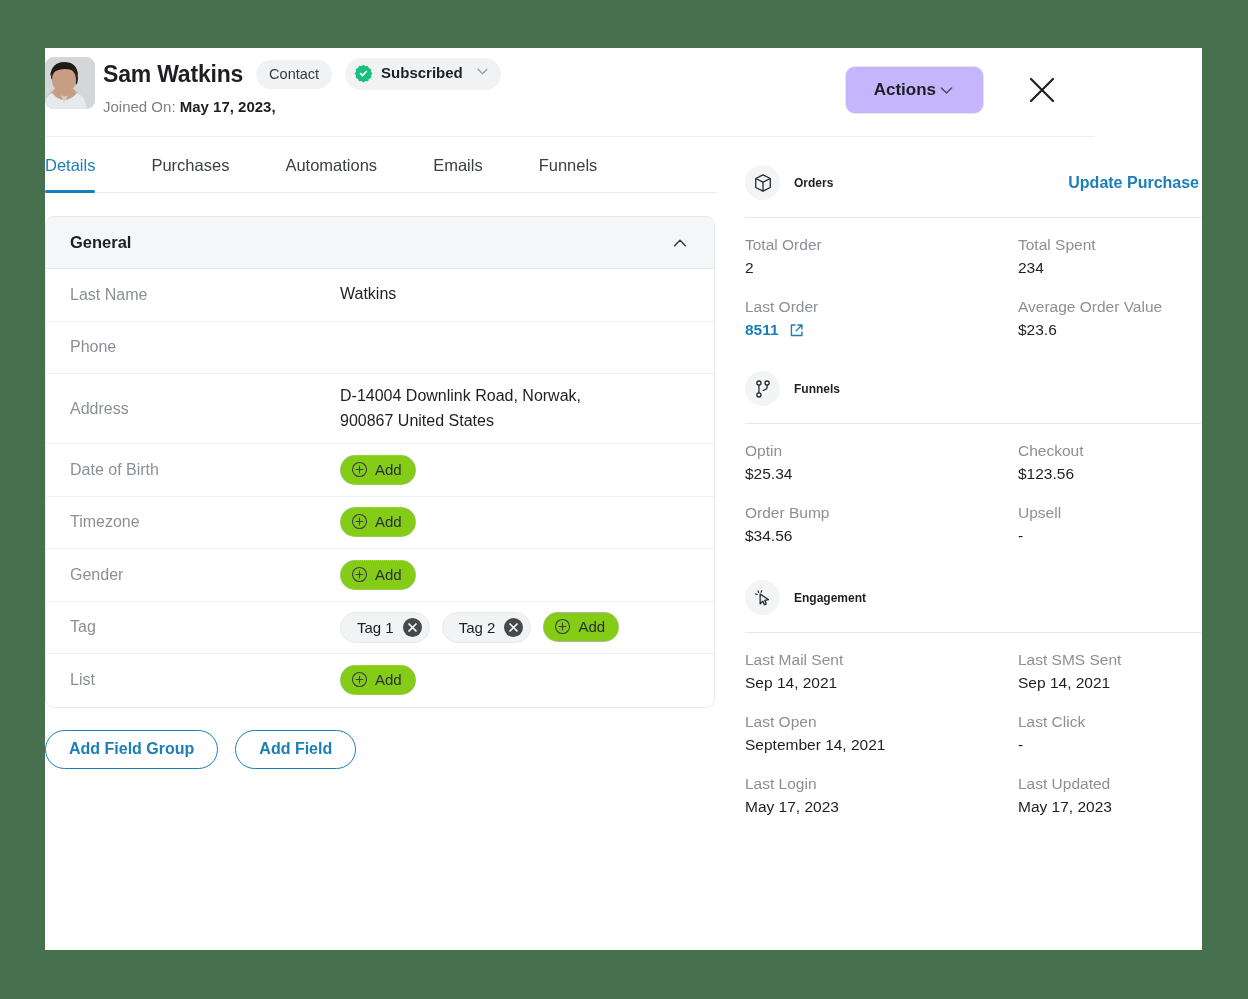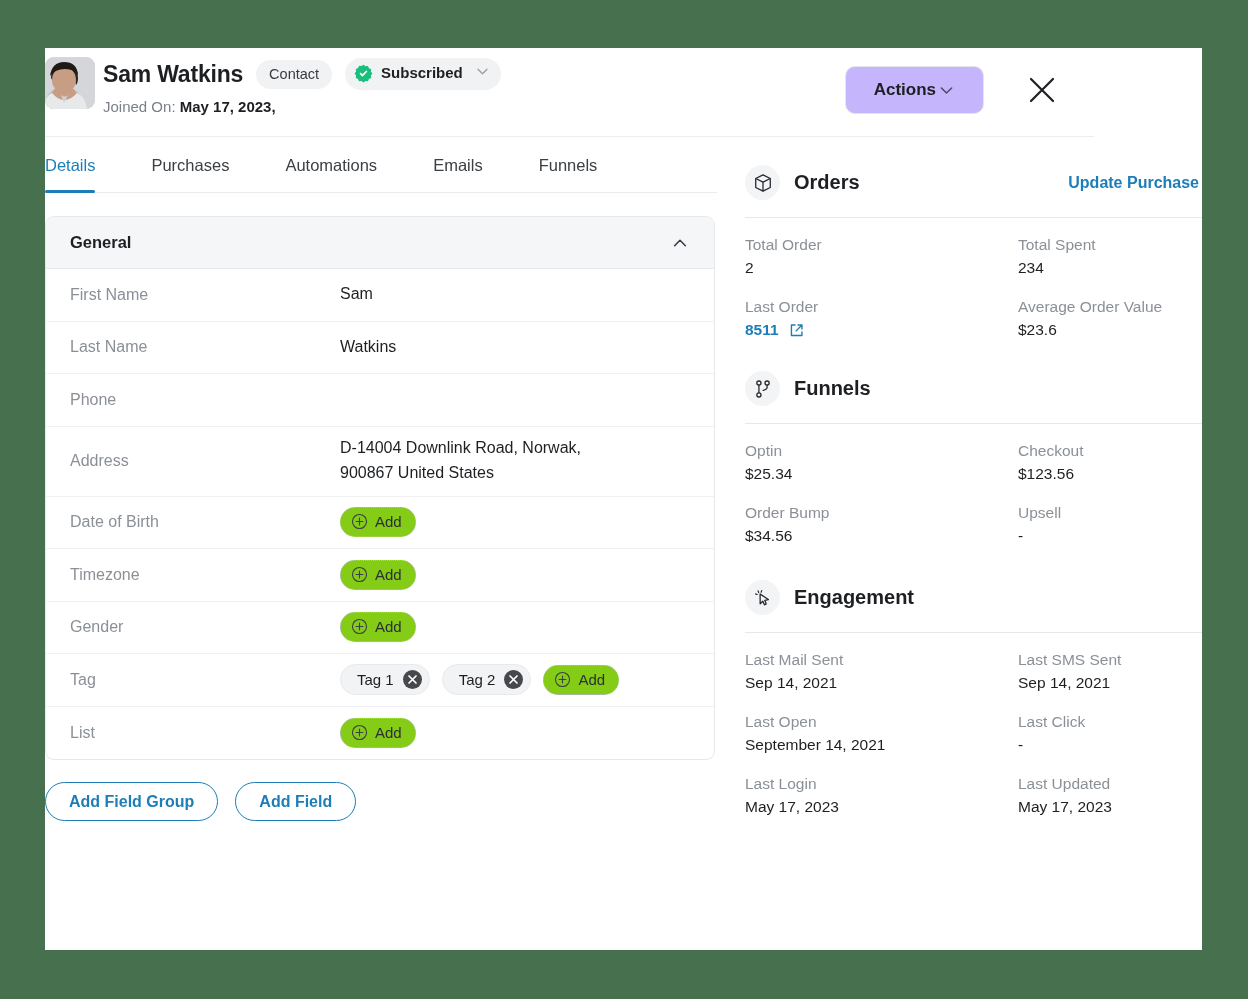--- a/index.html
+++ b/index.html
@@ -299,21 +299,21 @@
     align-items: center;
     gap: 14px;
   }
   .sec-icon {
     width: 35px; height: 35px;
     border-radius: 50%;
     background: #f2f4f6;
     display: flex; align-items: center; justify-content: center;
   }
   .sec-title {
-    font-size: 20px;
+    font-size: 12px;
     font-weight: bold;
     color: #1d1f22;
     white-space: nowrap;
   }
   .sec-action {
     font-size: 16px;
     color: #1b7eb8;
     font-weight: bold;
     cursor: pointer;
     white-space: nowrap;
@@ -422,24 +422,20 @@
 
         <div class="field-card">
 
           <div class="card-head">
             <div class="title">General</div>
             <svg class="chev-up" viewBox="0 0 20 20">
               <path d="M4 13l6-6 6 6" fill="none" stroke="#3b4046" stroke-width="1.8" stroke-linecap="round" stroke-linejoin="round"></path>
             </svg>
           </div>
 
-          <div class="frow">
-            <div class="lbl">First Name</div>
-            <div class="val">Sam</div>
-          </div>
 
           <div class="frow">
             <div class="lbl">Last Name</div>
             <div class="val">Watkins</div>
           </div>
 
 
           <div class="frow">
             <div class="lbl">Phone</div>
             <div class="val"></div>

